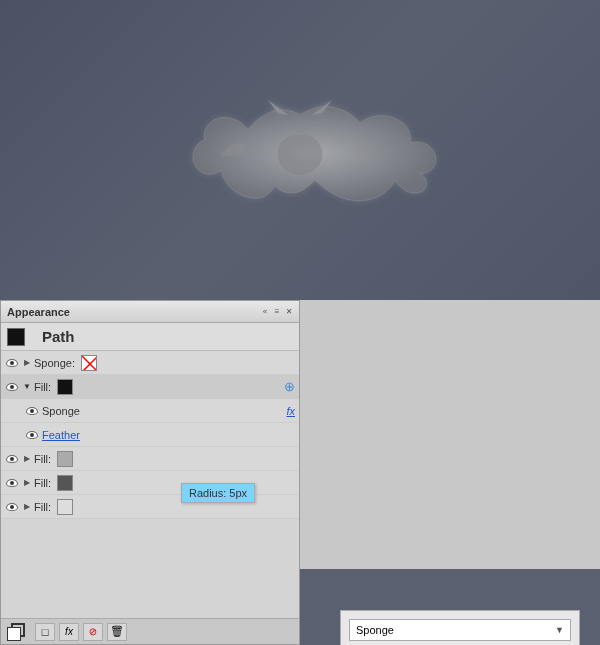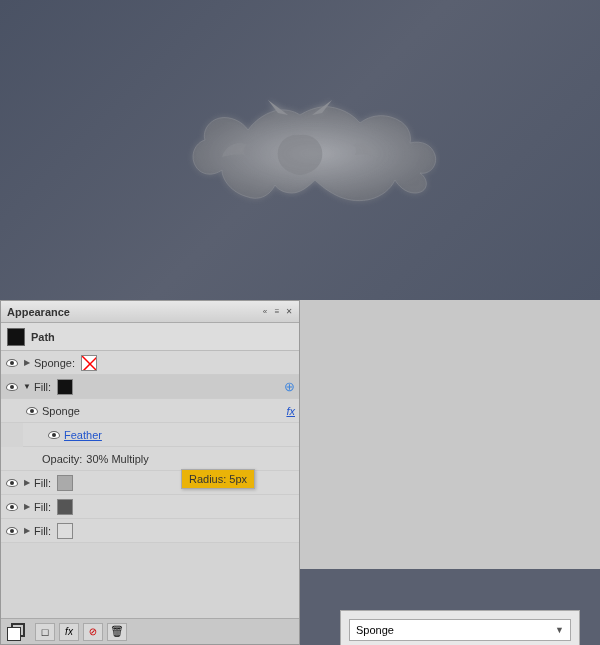--- a/index.html
+++ b/index.html
@@ -86,23 +86,24 @@
 
     .path-thumb {
       width: 18px;
       height: 18px;
       background: #333;
       border: 1px solid #666;
       margin-right: 6px;
     }
 
     .path-label {
-      font-size: 11px;
+      font-size: 15px;
       color: #333;
       font-weight: bold;
+      margin-left: 11px;
     }
 
     
     .layer-row {
       display: flex;
       align-items: center;
       padding: 2px 4px;
       height: 24px;
       border-bottom: 1px solid #ccc;
       background: #d8d8d8;
@@ -189,28 +190,28 @@
 
     .link-icon {
       margin-left: auto;
       color: #4488ff;
       font-size: 11px;
     }
 
     
     #tooltip {
       position: absolute;
-      background: #eab308;
+      background: #7dd3fc;
       border: 1px solid #aaa;
       padding: 3px 7px;
       font-size: 11px;
       color: #333;
       z-index: 100;
       left: 180px;
-      top: 168px;
+      top: 182px;
       box-shadow: 1px 1px 3px rgba(0,0,0,0.2);
       white-space: nowrap;
     }
 
     
     #sponge-panel {
       width: 240px;
       height: 200px;
       background: #e8e8e8;
       border: 1px solid #aaa;
@@ -391,36 +392,29 @@
     <div class="layer-row" style="padding-left: 24px;">
       <div class="eye-icon">
         <div class="eye-shape">
             <div class="eye-pupil"></div>
           </div>
       </div>
       <span class="row-label">Sponge</span>
       <span class="fx-link" style="margin-left: auto;">fx</span>
     </div>
 
-    <div class="layer-row" style="padding-left: 24px; position: relative; margin-left: 22px;">
+    <div class="layer-row" style="padding-left: 24px; position: relative;">
       <div class="eye-icon">
         <div class="eye-shape">
             <div class="eye-pupil"></div>
           </div>
       </div>
       <span class="row-label-blue">Feather</span>
     </div>
 
-    <div class="layer-row" style="padding-left: 24px;">
-      <div class="eye-icon" style="visibility: hidden;">
-        <div class="eye-shape"></div>
-      </div>
-      <span class="row-label">Opacity: </span>
-      <span class="row-label" style="color: #333;">30% Multiply</span>
-    </div>
 
     <div class="layer-row">
       <div class="eye-icon">
         <div class="eye-shape">
             <div class="eye-pupil"></div>
           </div>
       </div>
       <div class="expand-arrow">▶</div>
       <span class="row-label">Fill:</span>
       <div class="color-swatch" style="background: #aaa; border: 1px solid #888;"></div>

